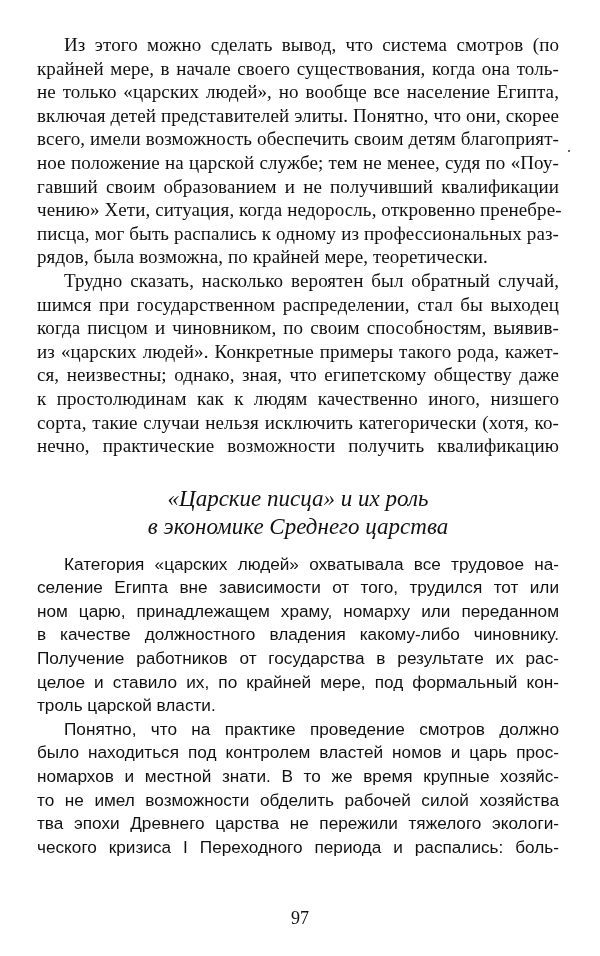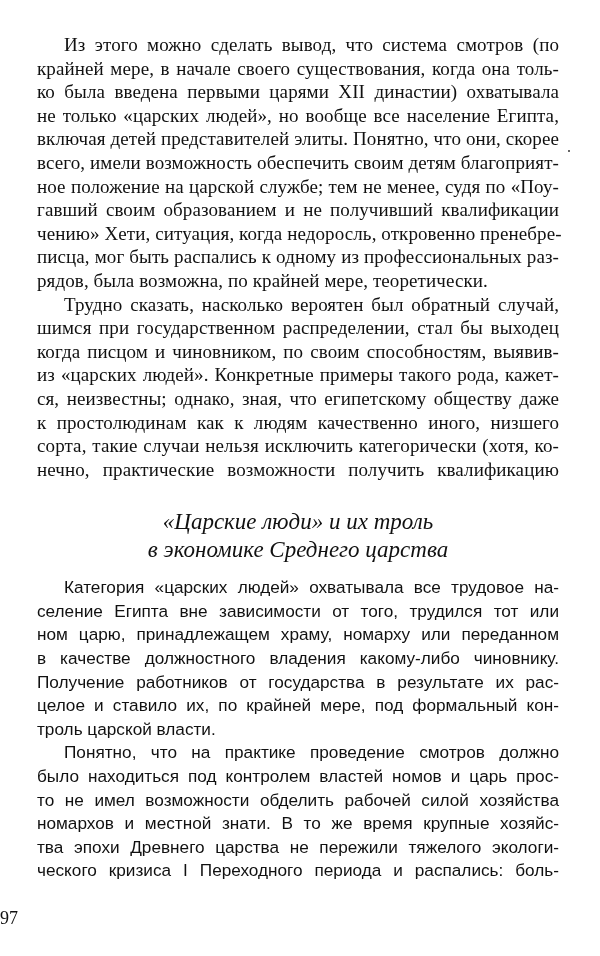--- a/index.html
+++ b/index.html
@@ -25,33 +25,32 @@
     .line.indent { padding-left: 27px; }
     p { margin: 0; }
     .heading {
       font-family: "Liberation Serif", serif; font-style: italic;
       font-size: 23px; line-height: 28px; text-align: center;
       margin: 27px 0 12px 0;
     }
     .heading .hl { display: block; }
     .page-number {
       position: absolute; left: 0; width: 600px; top: 908px;
-      font-family: "Liberation Serif", serif; font-size: 18px;
+      text-align: center; font-family: "Liberation Serif", serif; font-size: 18px;
     }
     .speck { position: absolute; left: 568px; top: 150px; width: 2px; height: 2px; background: #333; border-radius: 1px; }
   </style>
 </head>
 <body>
 
 <div class="page">
   <div class="serif-block">
     <p id="p1">
         <span class="line indent">Из этого можно сделать вывод, что система смотров (по</span>
         <span class="line">крайней мере, в начале своего существования, когда она толь-</span>
-        <span class="line">ко была введена первыми царями XII династии) охватывала</span>
         <span class="line">не только «царских людей», но вообще все население Египта,</span>
         <span class="line">включая детей представителей элиты. Понятно, что они, скорее</span>
         <span class="line">всего, имели возможность обеспечить своим детям благоприят-</span>
         <span class="line">ное положение на царской службе; тем не менее, судя по «Поу-</span>
         <span class="line">гавший своим образованием и не получивший квалификации</span>
         <span class="line">чению» Хети, ситуация, когда недоросль, откровенно пренебре-</span>
         <span class="line">писца, мог быть распались к одному из профессиональных раз-</span>
         <span class="line last">рядов, была возможна, по крайней мере, теоретически.</span>
       </p>
     <p id="p2">
@@ -60,39 +59,39 @@
         <span class="line">когда писцом и чиновником, по своим способностям, выявив-</span>
         <span class="line">из «царских людей». Конкретные примеры такого рода, кажет-</span>
         <span class="line">ся, неизвестны; однако, зная, что египетскому обществу даже</span>
         <span class="line">к простолюдинам как к людям качественно иного, низшего</span>
         <span class="line">сорта, такие случаи нельзя исключить категорически (хотя, ко-</span>
         <span class="line">нечно, практические возможности получить квалификацию</span>
       </p>
   </div>
 
   <div class="heading">
-    <span class="hl">«Царские люди» и их троль</span>
+    <span class="hl">«Царские писца» и их роль</span>
     <span class="hl">в экономике Среднего царства</span>
   </div>
 
   <div class="sans-block">
     <p id="p3">
         <span class="line indent">Категория «царских людей» охватывала все трудовое на-</span>
         <span class="line">селение Египта вне зависимости от того, трудился тот или</span>
         <span class="line">ном царю, принадлежащем храму, номарху или переданном</span>
         <span class="line">в качестве должностного владения какому-либо чиновнику.</span>
         <span class="line">Получение работников от государства в результате их рас-</span>
         <span class="line">целое и ставило их, по крайней мере, под формальный кон-</span>
         <span class="line last">троль царской власти.</span>
       </p>
     <p id="p4">
         <span class="line indent">Понятно, что на практике проведение смотров должно</span>
         <span class="line">было находиться под контролем властей номов и царь прос-</span>
+        <span class="line">номархов и местной знати. В то же время крупные хозяйс-</span>
         <span class="line">то не имел возможности обделить рабочей силой хозяйства</span>
-        <span class="line">номархов и местной знати. В то же время крупные хозяйс-</span>
         <span class="line">тва эпохи Древнего царства не пережили тяжелого экологи-</span>
         <span class="line">ческого кризиса I Переходного периода и распались: боль-</span>
       </p>
   </div>
 </div>
 
 <div class="speck"></div>
 
 <div class="page-number">97</div>
 

